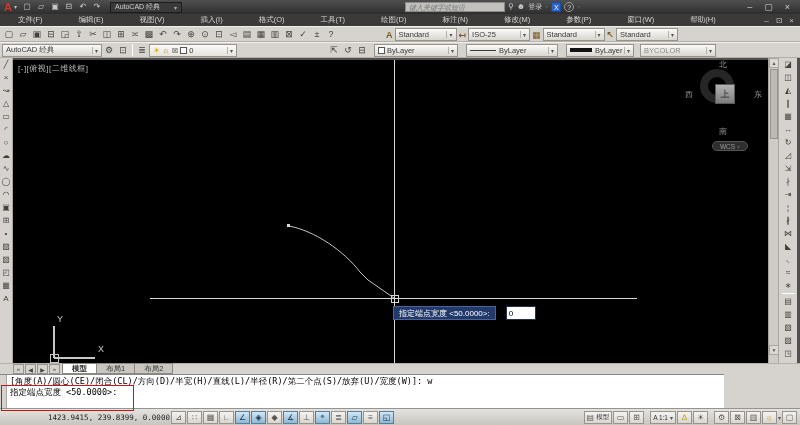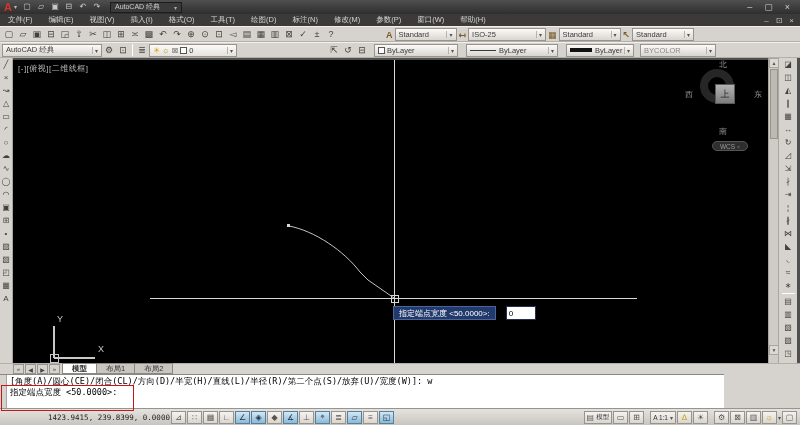--- a/index.html
+++ b/index.html
@@ -24,21 +24,21 @@
   .signin { font-size:7px; color:#d0d0d0; }
   .xchg { width:10px; height:10px; background:#2d62c8; border:1px solid #184a9e; color:#fff; font-size:7px;
           display:flex; align-items:center; justify-content:center; }
   .helpc { width:10px; height:10px; border-radius:50%; border:1px solid #9a9a9a; color:#d6d6d6; font-size:7px;
            display:flex; align-items:center; justify-content:center; }
   .win-btns { position:absolute; right:10px; top:0; height:14px; display:flex; align-items:center; gap:12px; color:#cfcfcf; font-size:9px; }
 
   
   .menubar { position:absolute; left:0; top:14px; width:800px; height:12px; background:#3b3a38;
              display:flex; align-items:center; }
-  .menu-item { color:#d4d4d2; font-size:7.5px; padding:0 8px; height:12px; line-height:12px; }
+  .menu-item { color:#d4d4d2; font-size:7.5px; padding:0 18px; height:12px; line-height:12px; }
   .doc-btns { position:absolute; right:6px; top:0; height:12px; display:flex; align-items:center; gap:7px;
               color:#c4c4c4; font-size:8px; }
 
   
   .tb { position:absolute; left:0; width:800px; height:16px; background:#d6d3ce;
         border-top:1px solid #f0efec; border-bottom:1px solid #b3b0aa; display:flex; align-items:center; }
   .tb1 { top:26px; } .tb2 { top:42px; }
   .ibtn { width:14px; height:14px; background:transparent; border:none; color:#44413b; font-size:9px;
           display:flex; align-items:center; justify-content:center; padding:0; }
   .tsep { width:1px; height:12px; background:#a7a39d; border-right:1px solid #fff; margin:0 2px; }
@@ -152,20 +152,30 @@
 
         <button class="qbtn"><span>⊟</span></button>
 
         <button class="qbtn"><span>↶</span></button>
 
         <button class="qbtn"><span>↷</span></button>
       </div>
     <div class="ws-dd">
       <span>AutoCAD 经典</span>
     </div>
+    <div class="tb-right">
+      <input class="search" placeholder="键入关键字或短语" style="">
+      <span class="tico">⚲</span>
+      <span class="tico">☻</span>
+      <span class="signin">登录</span>
+      <span class="tico caret-s">▾</span>
+      <span class="xchg">X</span>
+      <span class="helpc">?</span>
+      <span class="tico caret-s">▾</span>
+    </div>
     <div class="win-btns">
       <span>–</span>
       <span>▢</span>
       <span>×</span>
     </div>
   </div>
 
   <div class="menubar">
 
       <div class="menu-item"><span>文件(F)</span></div>
@@ -298,21 +308,21 @@
         </button>
       </div>
     <div class="styles-group">
 
         <span class="style-icon">A</span>
         <div class="dd" style="width:62px;">
           <span>Standard</span>
         </div>
 
         <span class="style-icon">↤</span>
-        <div class="dd" style="width:78px;">
+        <div class="dd" style="width:62px;">
           <span>ISO-25</span>
         </div>
 
         <span class="style-icon">▦</span>
         <div class="dd" style="width:62px;">
           <span>Standard</span>
         </div>
 
         <span class="style-icon">↖</span>
         <div class="dd" style="width:62px;">

